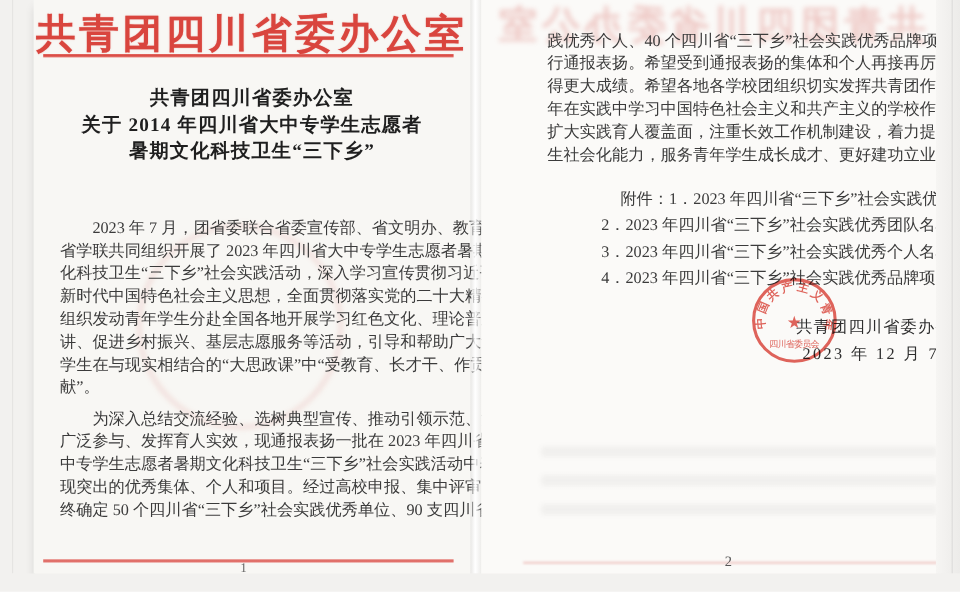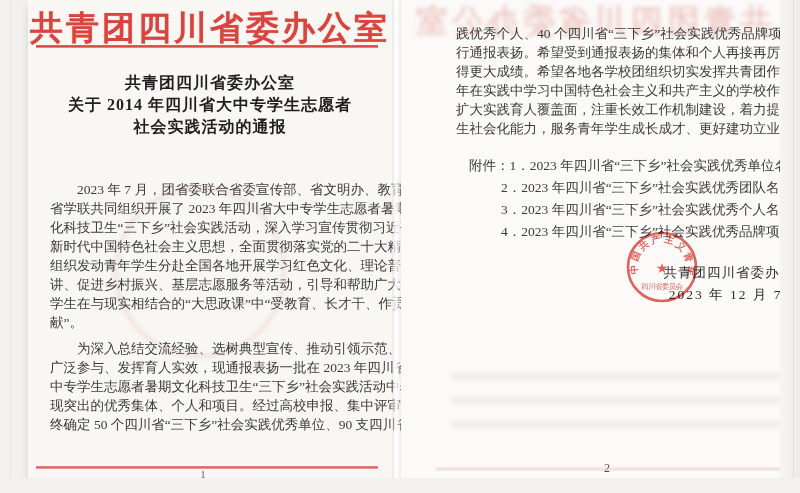--- a/index.html
+++ b/index.html
@@ -42,21 +42,21 @@
   .pagenum1{left:22px;width:306px;top:468px;color:#666;font-size:11px;}
   .pagenum2{left:55px;width:302px;top:461px;}
 
   
   .bleed-header{position:absolute;left:70px;top:0px;width:300px;text-align:center;
     color:#d66a63;font-weight:700;font-size:32px;letter-spacing:4px;white-space:nowrap;
     opacity:.33;filter:blur(2px);transform:scaleX(-1);}
   .p2-body{top:24px;left:55px;width:303px;position:absolute;color:#3b3b3b;font-size:13.5px;line-height:19px;}
   .attachments{position:absolute;left:68px;top:155px;color:#3b3b3b;font-size:13.5px;line-height:22px;}
   .att-row{white-space:nowrap;}
-  .att-label{display:inline-block;}
+  .att-label{display:inline-block;margin-left:48px;}
   .att-item{display:inline-block;}
   .att-row + .att-row .att-item{margin-left:32px;}
   .signature{position:absolute;left:200px;width:270px;top:264px;text-align:center;
     color:#2e2e2e;font-size:13.5px;letter-spacing:1px;white-space:nowrap;}
   .sign-date{position:absolute;left:200px;width:270px;top:286px;text-align:center;
     color:#2e2e2e;font-size:13.5px;letter-spacing:2px;white-space:nowrap;}
   .seal{position:absolute;left:221px;top:227px;width:80px;height:80px;
     opacity:.85;mix-blend-mode:multiply;filter:blur(.3px);}
   .bleed-bottom{position:absolute;left:50px;top:372px;width:330px;height:70px;
     background:repeating-linear-gradient(to bottom,rgba(95,95,95,.10) 0 9px,transparent 9px 24px);
@@ -70,21 +70,21 @@
 <div class="stage">
   <div class="edge-line-left"></div>
 
   <div class="page page1">
     <div class="red-header">共青团四川省委办公室</div>
     <div class="red-rule-top"></div>
 
     <div class="doc-title">
       <div>共青团四川省委办公室</div>
       <div>关于 2014 年四川省大中专学生志愿者</div>
-      <div>社会实践活动的通报</div>
+      <div>暑期文化科技卫生“三下乡”</div>
     </div>
 
     <div class="ghost-seal"></div>
 
     <div class="body-block p1-body">
       <div>
         <div class="bline indent">2023 年 7 月，团省委联合省委宣传部、省文明办、教育厅、</div>
         <div class="bline">省学联共同组织开展了 2023 年四川省大中专学生志愿者暑期文</div>
         <div class="bline">化科技卫生“三下乡”社会实践活动，深入学习宣传贯彻习近平</div>
         <div class="bline">新时代中国特色社会主义思想，全面贯彻落实党的二十大精神，</div>

